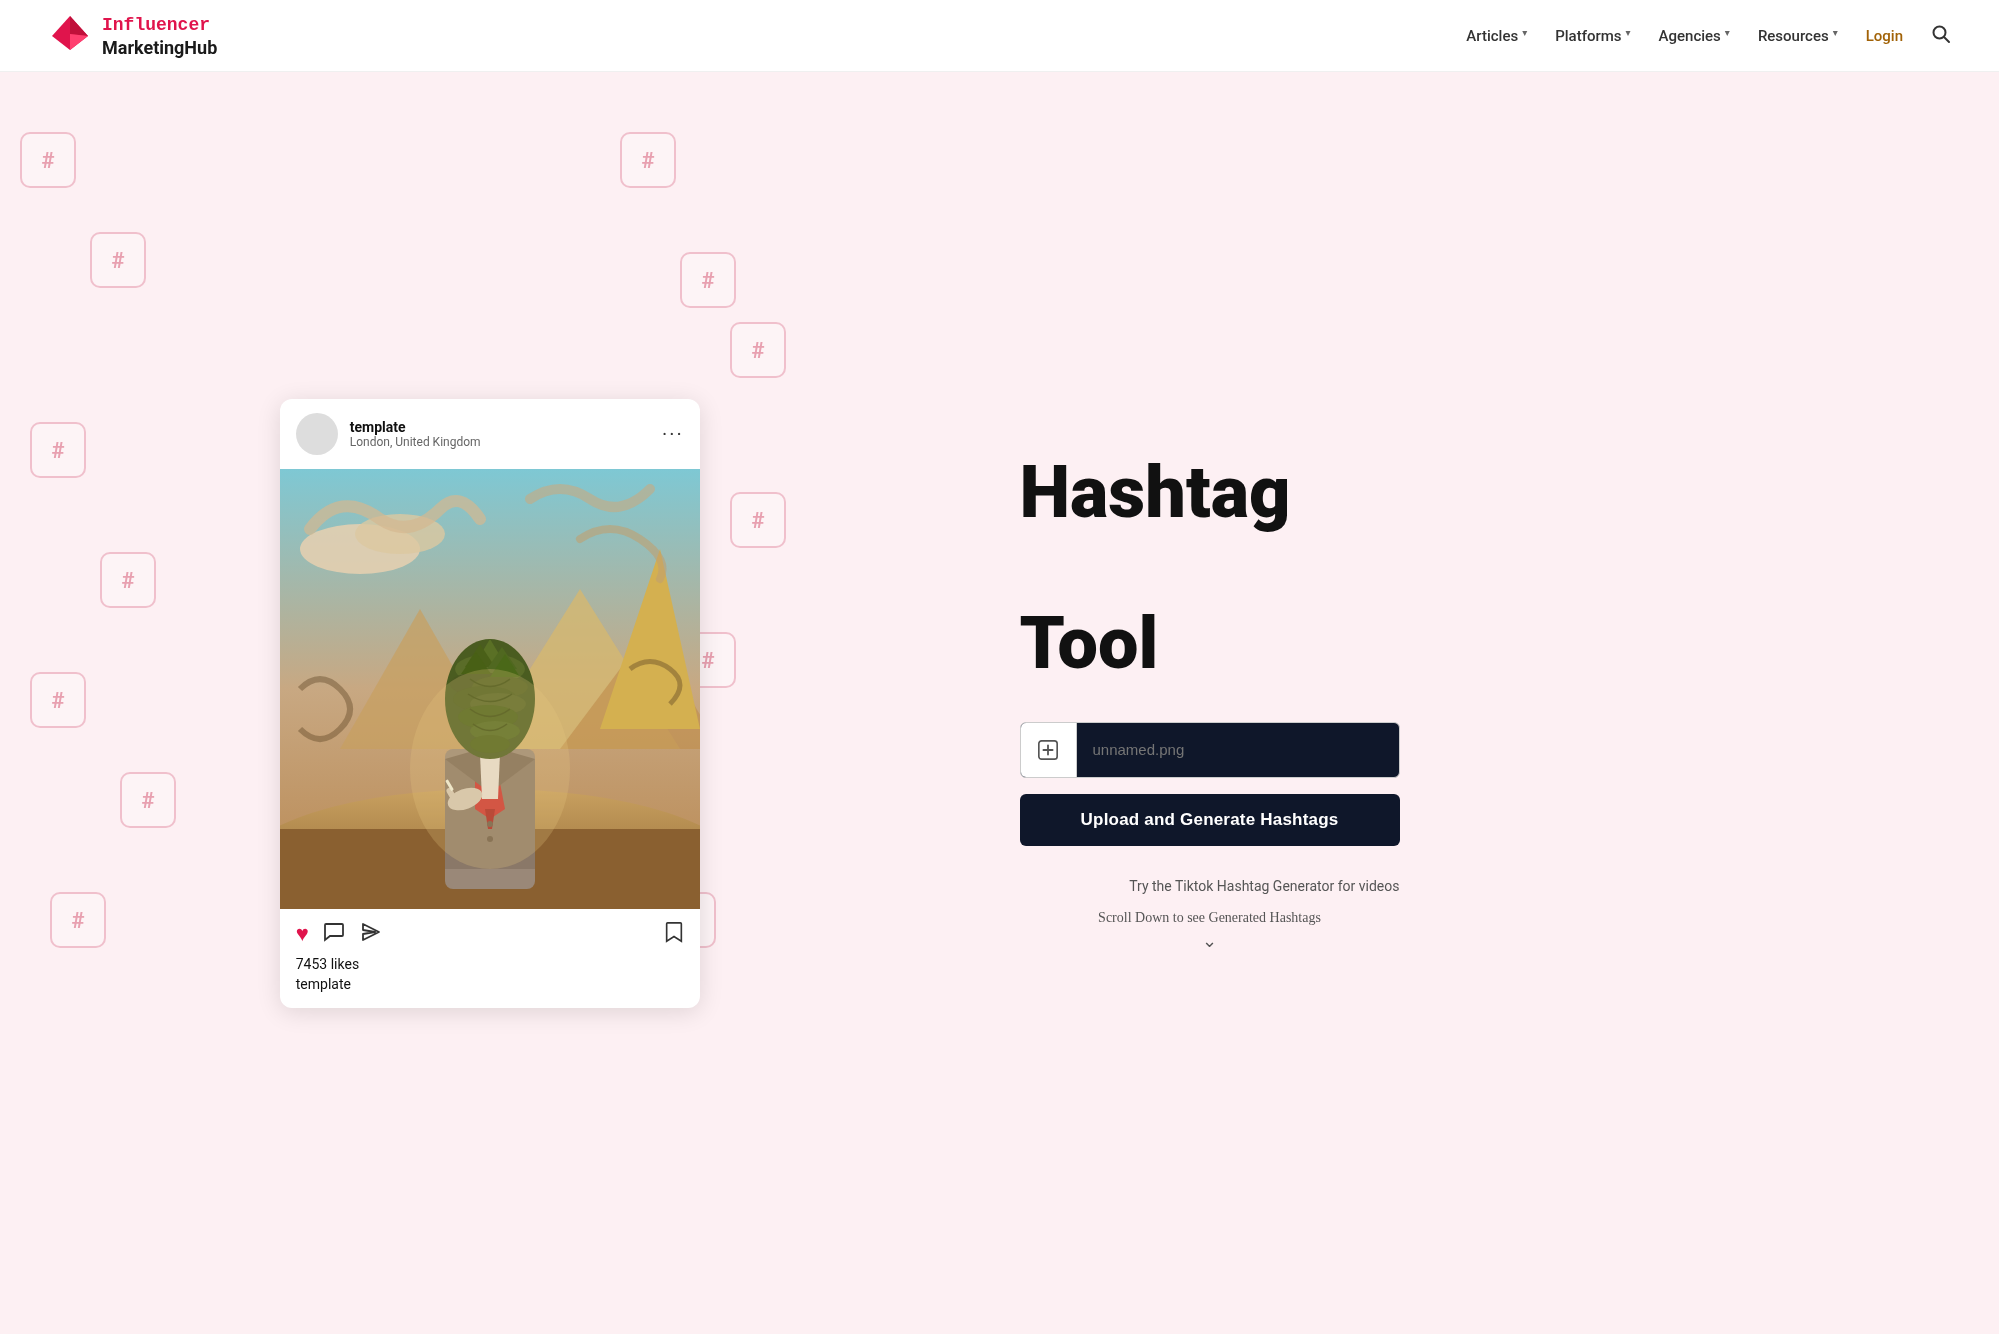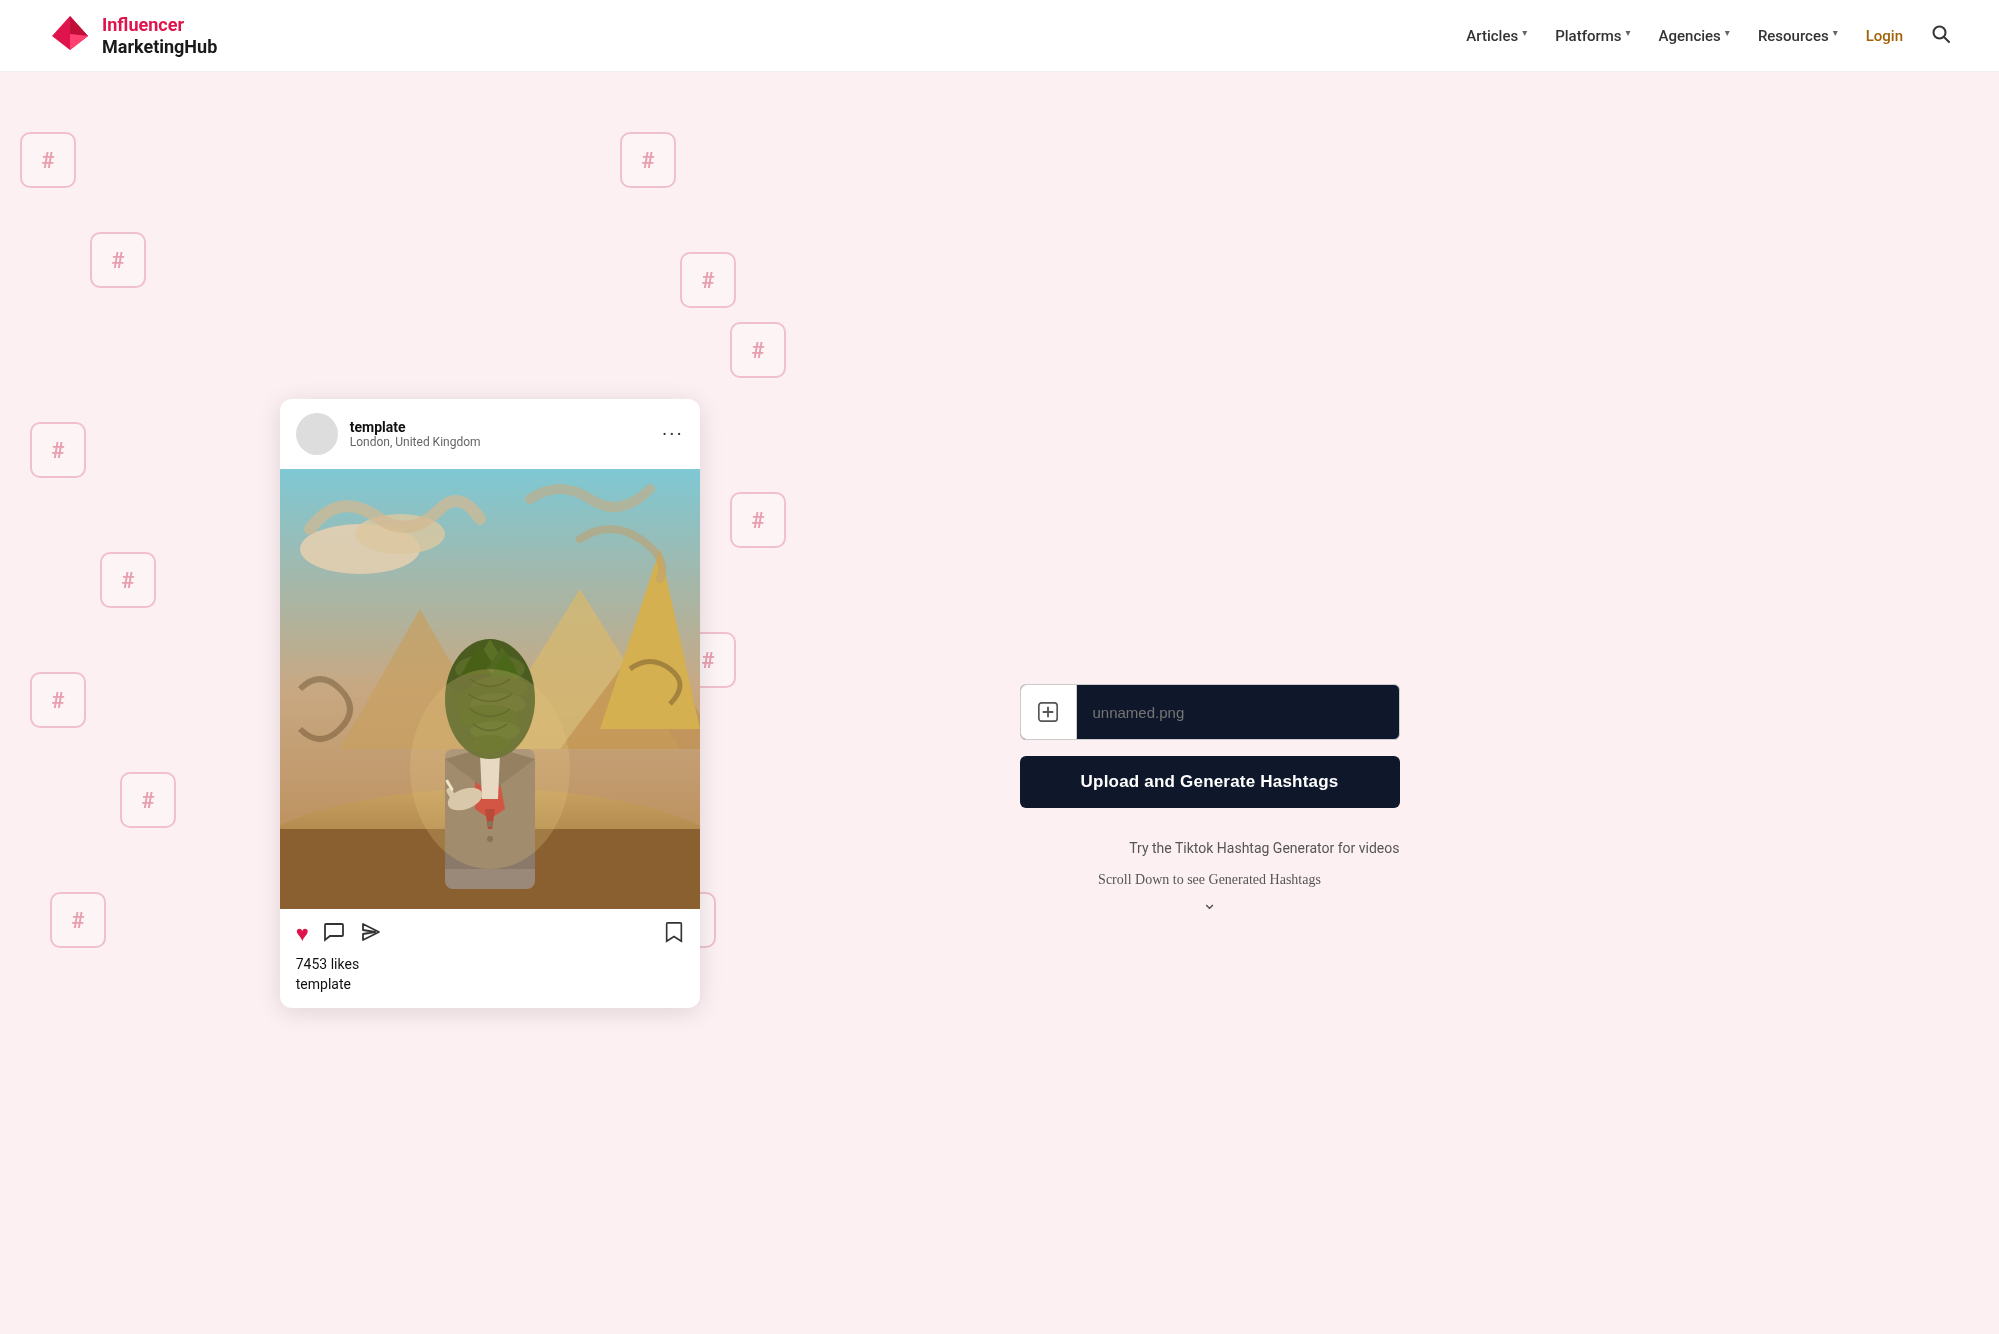--- a/index.html
+++ b/index.html
@@ -32,20 +32,21 @@
       height: 44px;
     }
     .logo-text {
       font-size: 18px;
       font-weight: 700;
       color: #1a1a1a;
       line-height: 1.2;
     }
     .logo-text span {
       color: #e0144c;
+      font-family: Liberation Mono, monospace;
     }
     .nav-links {
       display: flex;
       align-items: center;
       gap: 28px;
     }
     .nav-item {
       display: flex;
       align-items: flex-start;
       gap: 4px;
@@ -485,22 +486,23 @@
           </span>
         </div>
         <div class="ig-likes">7453 likes</div>
         <div class="ig-caption">template</div>
       </div>
     </div>
   </div>
 
   <div class="hero-right">
     <h1 class="hero-title">
+      <span>Hashtag</span><br>
       <br>
-      <br>
+      <span>Tool</span>
     </h1>
 
     <div class="upload-area">
       <div class="upload-icon-btn">
         <svg width="24" height="24" viewBox="0 0 24 24" fill="none" xmlns="http://www.w3.org/2000/svg">
           <rect x="2" y="2" width="20" height="20" rx="3" stroke="#555" stroke-width="1.8"></rect>
           <line x1="12" y1="7" x2="12" y2="17" stroke="#555" stroke-width="2" stroke-linecap="round"></line>
           <line x1="7" y1="12" x2="17" y2="12" stroke="#555" stroke-width="2" stroke-linecap="round"></line>
         </svg>
       </div>

